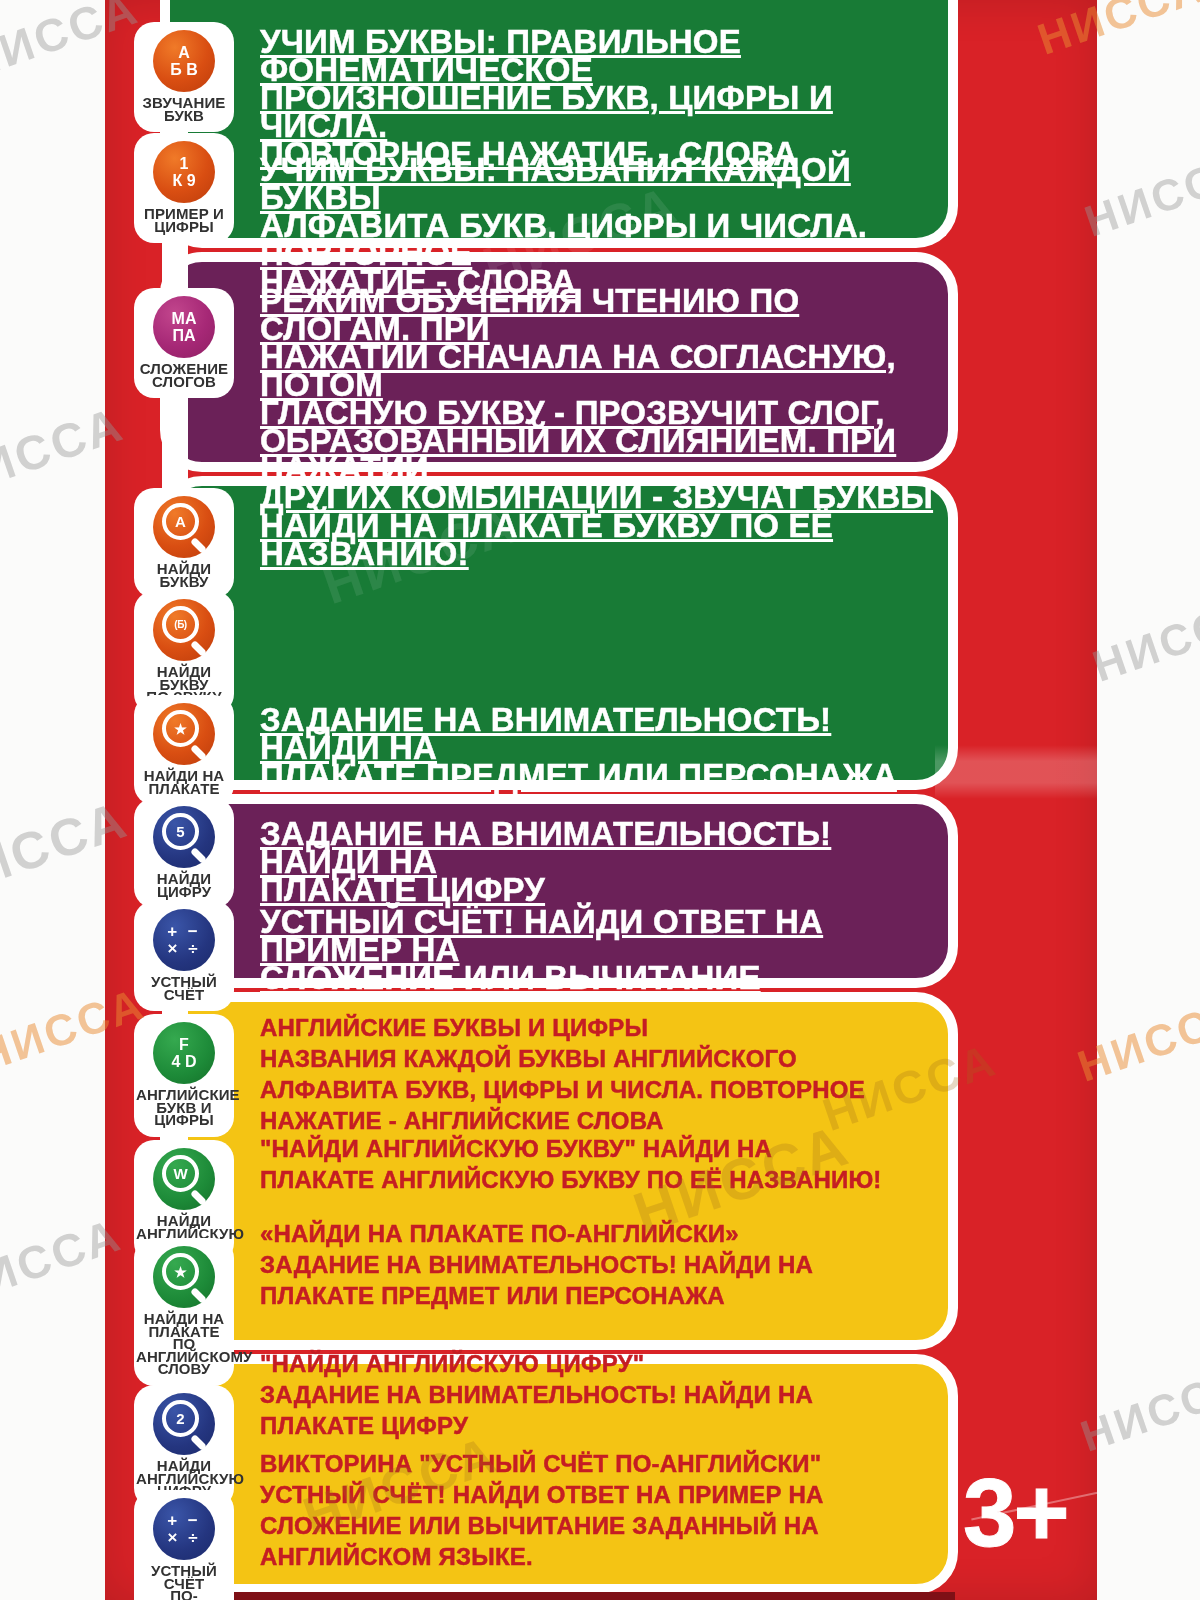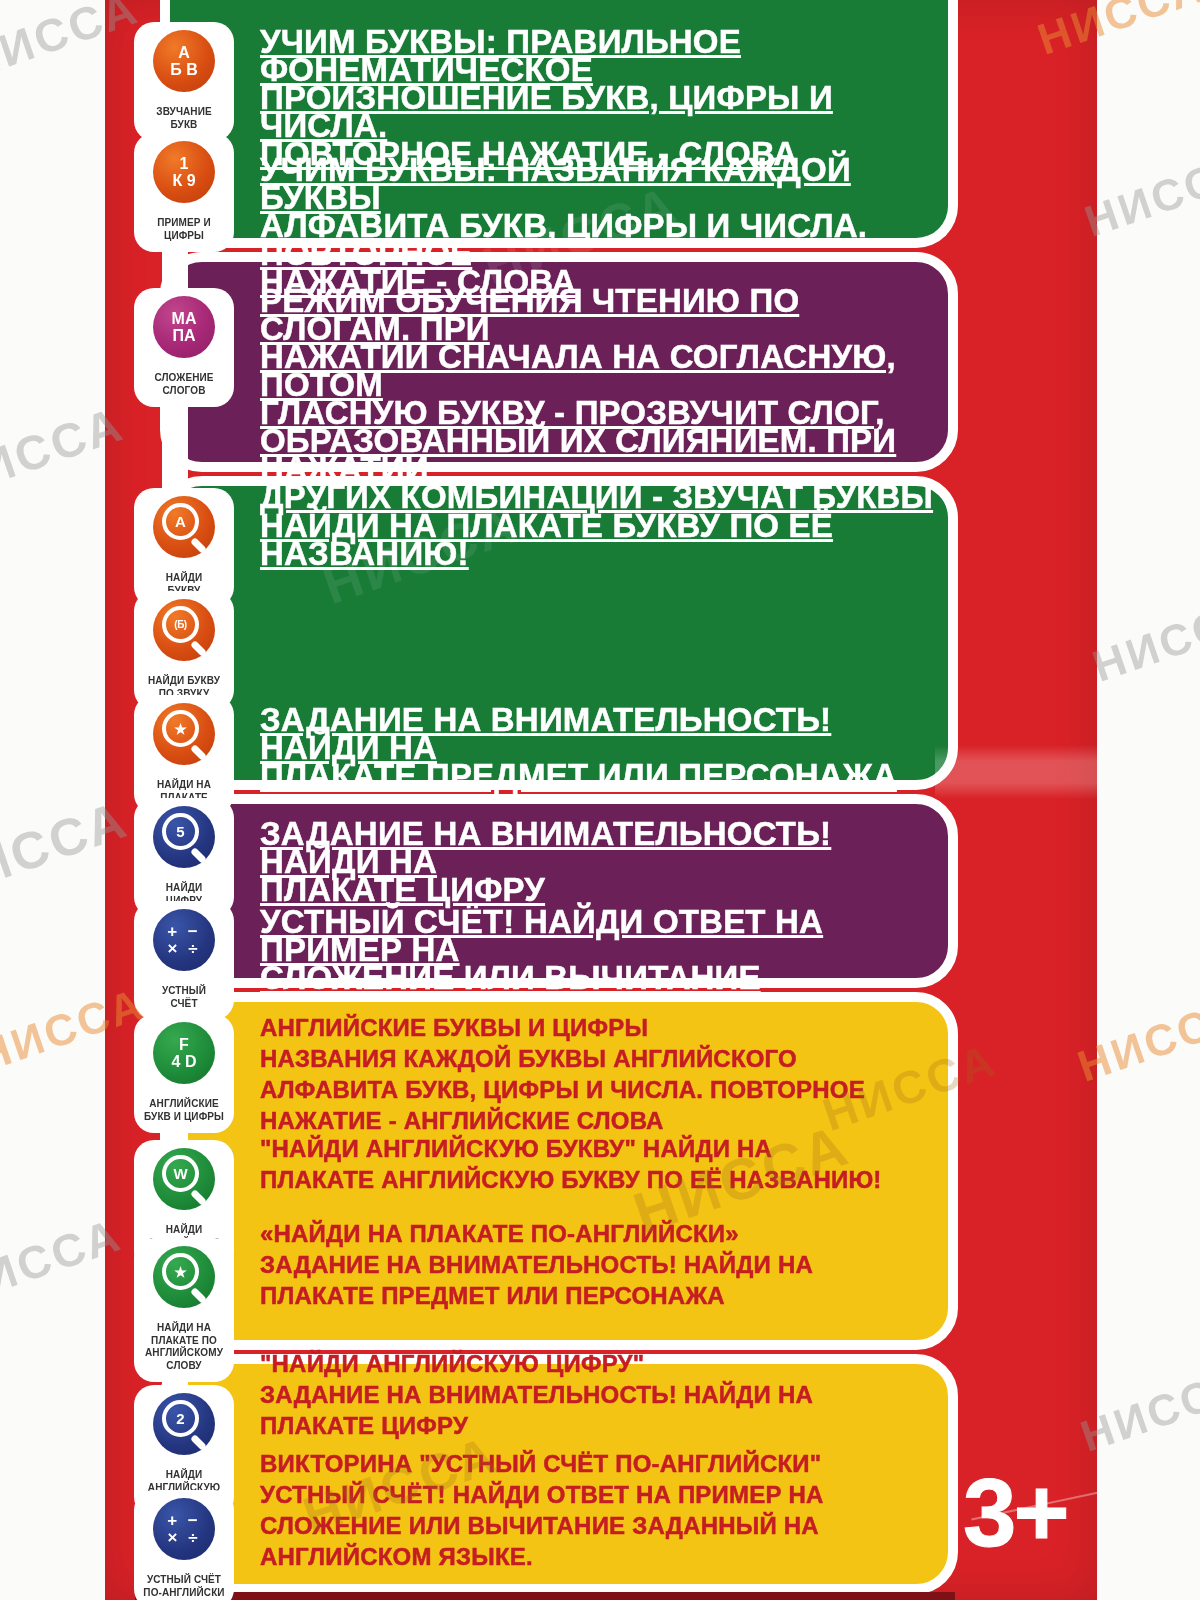--- a/index.html
+++ b/index.html
@@ -21,22 +21,22 @@
   #panel-4{top:794px;height:194px;}
   #panel-5{top:992px;height:358px;}
   #panel-6{top:1354px;height:240px;}
 
   
   #spine{position:absolute;left:57px;top:60px;width:26px;height:1470px;background:#fff;border-radius:13px;z-index:3;}
 
   
   .tile{position:absolute;left:29px;width:100px;background:#fff;border-radius:20px;
     text-align:center;padding:8px 2px 10px;box-sizing:border-box;z-index:4;}
-  .tlabel{font-size:10px;font-weight:bold;color:#323232;line-height:12.5px;
-    white-space:pre-line;letter-spacing:.1px;margin-top:14px;}
+  .tlabel{font-size:15px;font-weight:bold;color:#323232;line-height:12.5px;
+    white-space:pre-line;letter-spacing:.1px;margin-top:5px;}
   .badge{width:62px;height:62px;border-radius:50%;margin:0 auto;position:relative;color:#fff;}
   .badge.orange{background:radial-gradient(circle at 35% 28%,#f07a28,#d94e12 55%,#bc3c0b);}
   .badge.magenta{background:radial-gradient(circle at 35% 28%,#c2468d,#a62876 55%,#8e1f63);}
   .badge.blue{background:radial-gradient(circle at 35% 28%,#3a55a8,#24357f 60%,#1b2a6b);}
   .badge.green{background:radial-gradient(circle at 35% 28%,#35a94f,#1d8a38 60%,#147029);}
   .badge.stacked{display:flex;flex-direction:column;align-items:center;justify-content:center;
     font-weight:bold;font-size:16px;line-height:17px;}
   .badge.math span{font-size:17px;letter-spacing:3px;}
   .ring{position:absolute;left:9px;top:7px;width:29px;height:29px;border:4px solid #fff;border-radius:50%;
     display:flex;align-items:center;justify-content:center;font-weight:bold;font-size:15px;}

